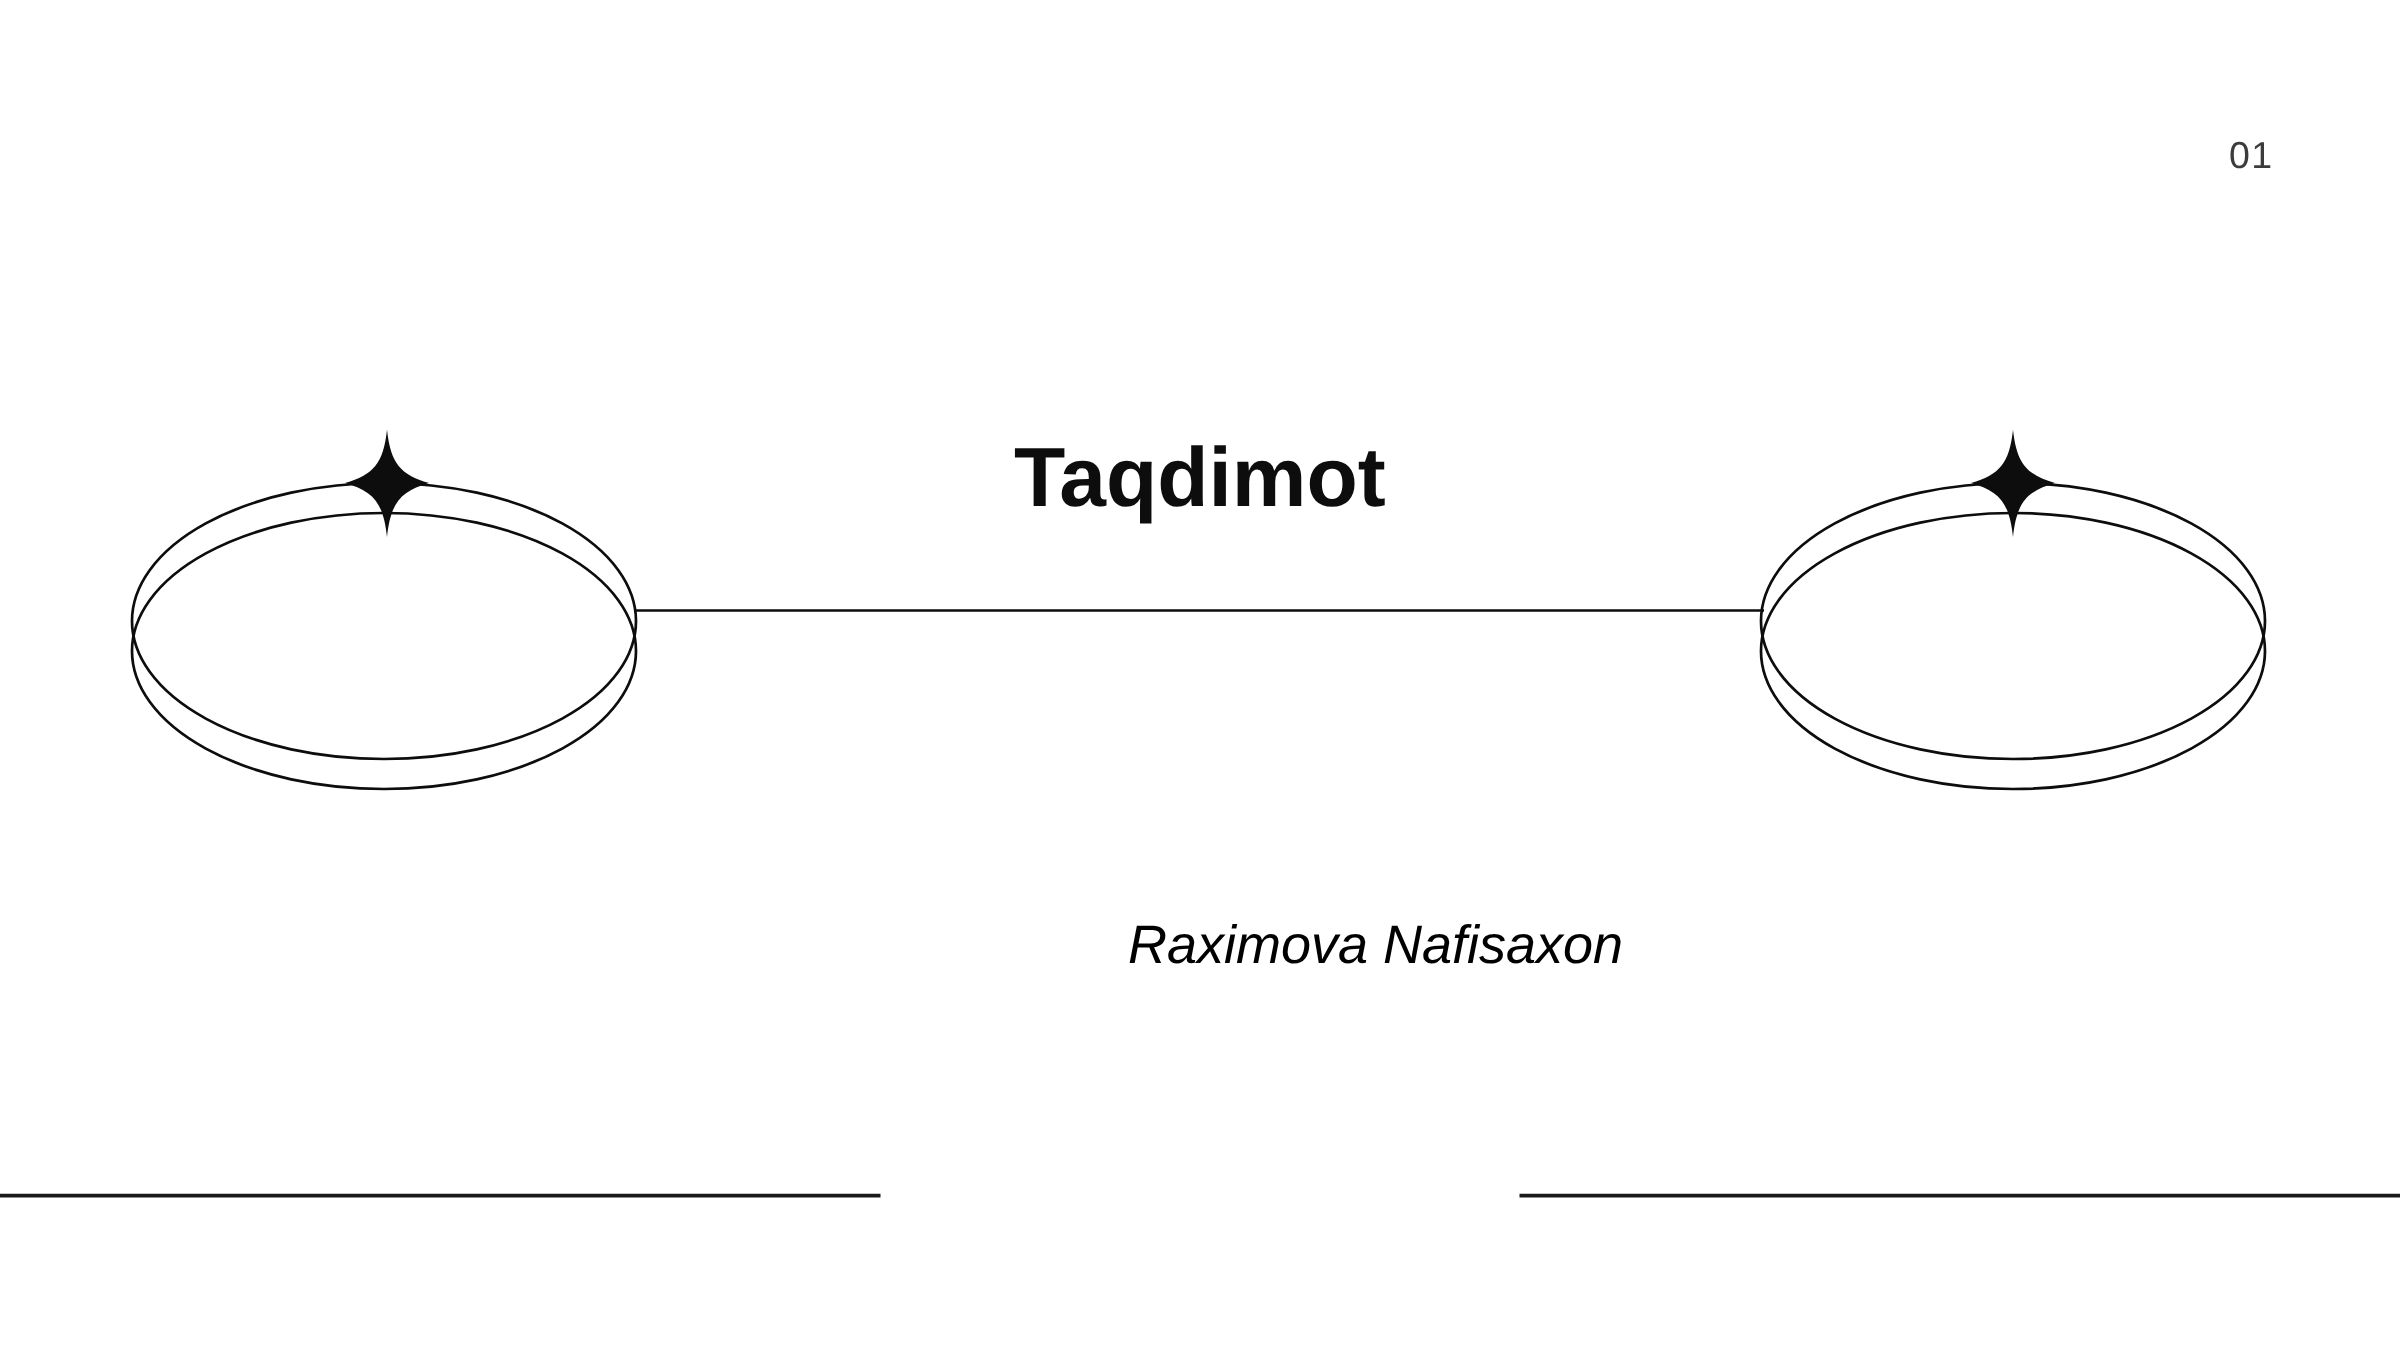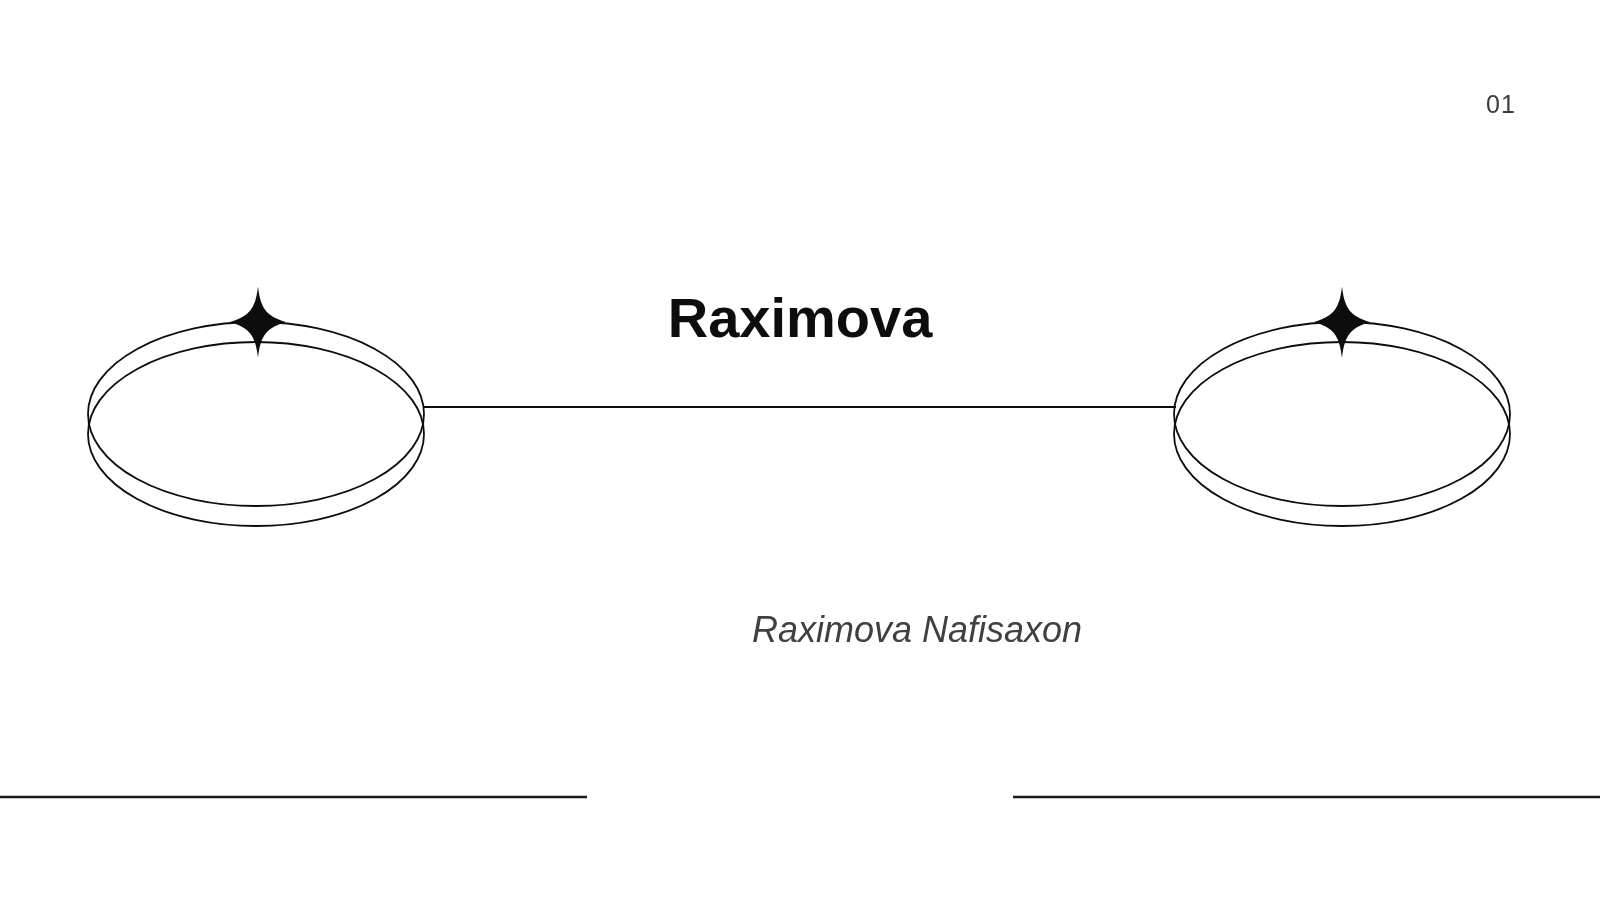--- a/index.html
+++ b/index.html
@@ -40,21 +40,21 @@
   }
   .slide-subtitle {
     position: absolute;
     left: 917px;
     top: 612px;
     transform: translateX(-50%);
     font-size: 36px;
     font-style: italic;
     line-height: 1;
     white-space: nowrap;
-    color: #404040;
+    color: #000000;
   }
 </style>
 </head>
 <body>
 
 <div class="slide">
 
   <svg class="ornament-layer" viewBox="0 0 1600 900" xmlns="http://www.w3.org/2000/svg" aria-hidden="true">
 
     <line x1="424" y1="407" x2="1176" y2="407" stroke-width="1.8" stroke="#0d0d0d"></line>
@@ -70,17 +70,17 @@
       <ellipse cx="1342" cy="434" rx="168" ry="92" fill="none" stroke-width="1.8" stroke="#0d0d0d"></ellipse>
       <path transform="translate(1342,322)" d="M 0,-35.5 C 2.5,-13 9,-5.5 28,0 C 9,5.5 2.5,13 0,36 C -2.5,13 -9,5.5 -28,0 C -9,-5.5 -2.5,-13 0,-35.5 Z" fill="#0d0d0d"></path>
     </g>
 
     <line x1="0" y1="797" x2="587" y2="797" stroke-width="2.5" stroke="#1a1a1a"></line>
     <line x1="1013" y1="797" x2="1600" y2="797" stroke-width="2.5" stroke="#1a1a1a"></line>
   </svg>
 
   <div class="page-number">01</div>
 
-  <h1 class="slide-title">Raximova</h1>
+  <h1 class="slide-title">Taqdimot</h1>
 
   <div class="slide-subtitle">Raximova Nafisaxon</div>
 
 </div>
 
 </body></html>

